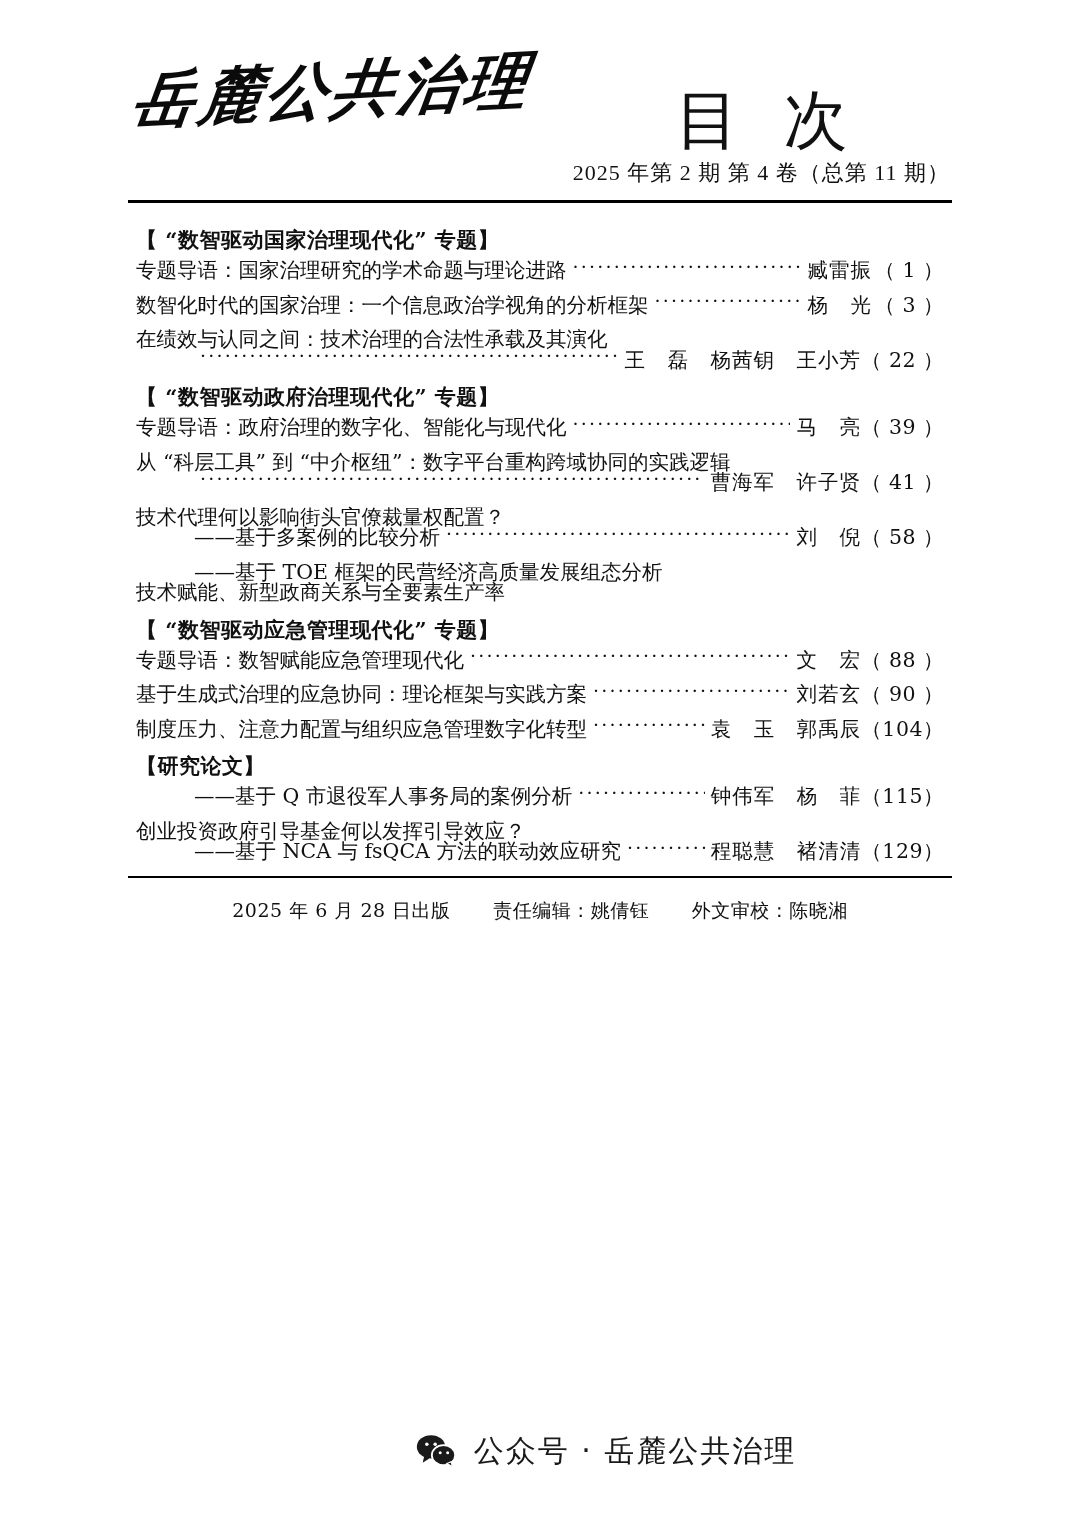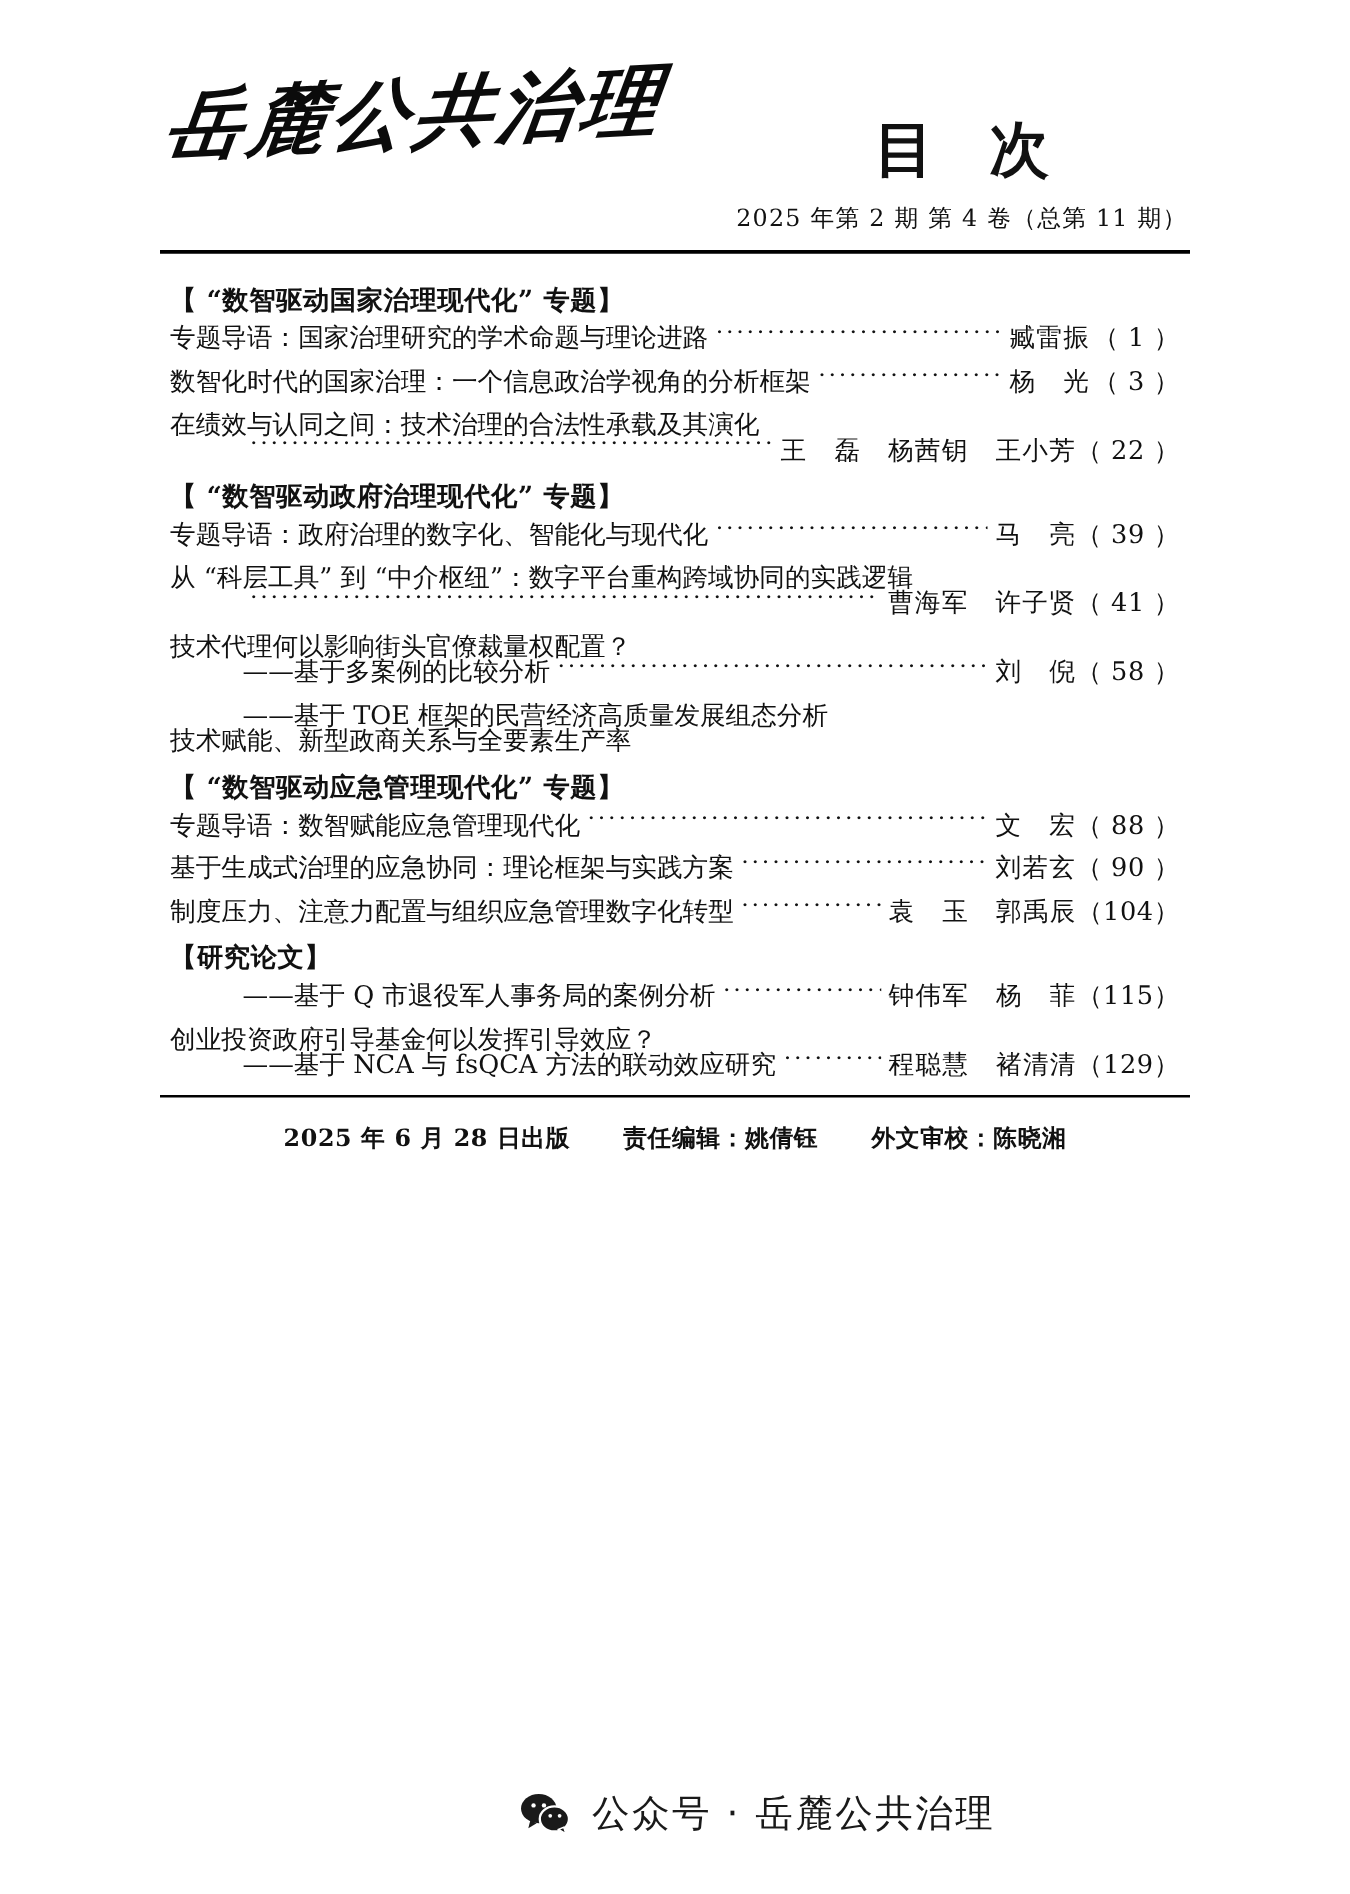--- a/index.html
+++ b/index.html
@@ -48,32 +48,33 @@
     transform: skewX(-10deg) rotate(-3deg);
     white-space: nowrap;
     line-height: 1.1;
   }
   .head-right {
     text-align: center;
     margin-right: 62px;
     margin-bottom: 2px;
   }
   .head-title {
-    font-size: 48px;
-    font-weight: 700;
+    font-size: 64px;
+    font-weight: 400;
     letter-spacing: 44px;
     padding-left: 44px;
     line-height: 1.15;
     font-family: "DejaVu Serif", "Liberation Serif", serif;
   }
   .head-sub {
-    font-size: 19px;
+    font-size: 22px;
     letter-spacing: 1px;
-    margin-top: 14px;
+    margin-top: 0;
     white-space: nowrap;
+    font-family: Liberation Serif, serif;
   }
 
   .rule-top {
     border-top: 3px solid #000;
     margin: 10px 60px 0 60px;
   }
   .rule-bottom {
     border-top: 2px solid #000;
     margin: 14px 60px 0 60px;
   }
@@ -134,21 +135,21 @@
   }
 
   
   .footer {
     margin: 4px 60px 0 60px;
     text-align: center;
     font-size: 19px;
     padding-top: 16px;
     letter-spacing: 0.5px;
   }
-  .footer span { margin: 16px 18px; font-weight: bold; }
+  .footer span { margin: 16px 18px; }
 
   
   .brandbar {
     position: absolute;
     left: 0;
     bottom: 0;
     width: 912px;
     height: 128px;
     display: flex;
     align-items: center;

